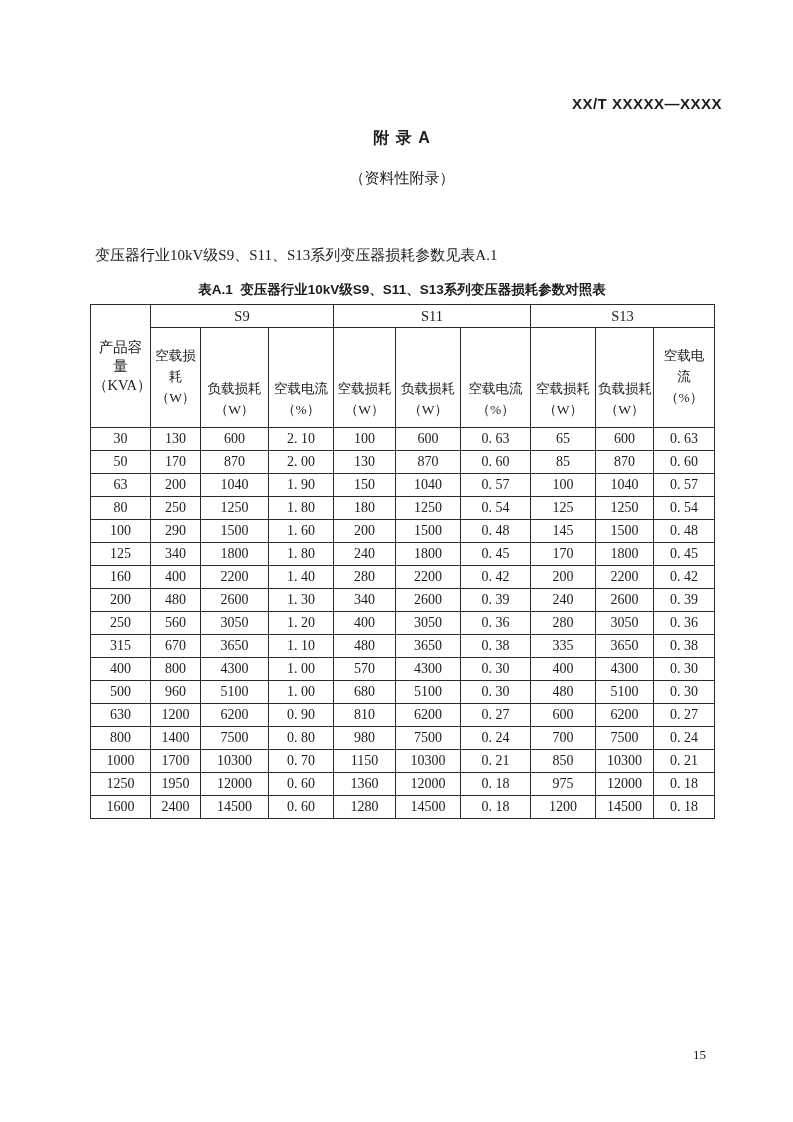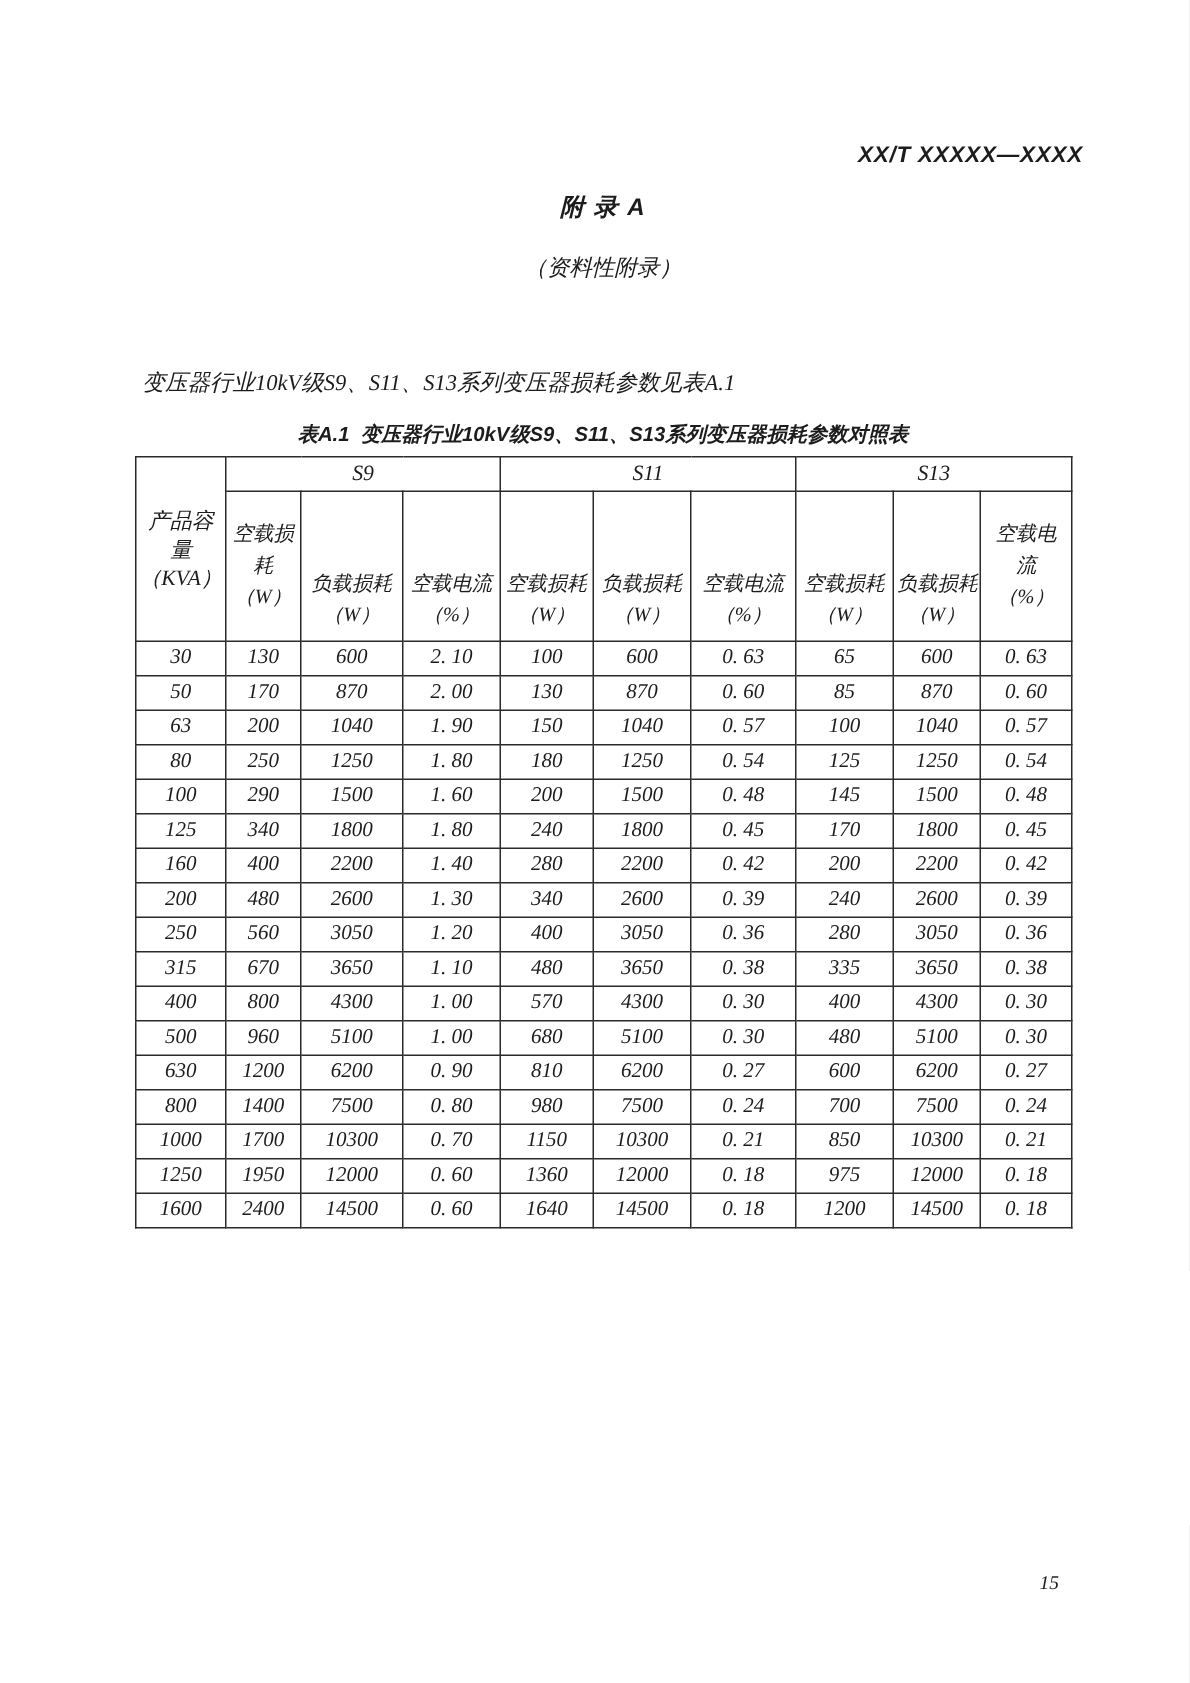--- a/index.html
+++ b/index.html
@@ -4,21 +4,20 @@
 <style>
   html,body { margin:0; padding:0; background:#e8e8e8; }
   .page {
     position:relative;
     width:793px; height:1122px;
     margin:0 auto;
     background:#ffffff;
     font-family:"Liberation Serif","DejaVu Serif",serif;
     color:#1c1c1c;
     overflow:hidden;
-    font-style:italic;
   }
   .abs { position:absolute; }
   .centerband { position:absolute; left:90px; width:624px; text-align:center; }
 
   .doc-code {
     top:95px; right:71px;
     font-family:"Liberation Sans","DejaVu Sans",sans-serif;
     font-weight:bold; font-size:15px; letter-spacing:0.5px;
     white-space:pre;
   }
@@ -329,21 +328,21 @@
           <td>0. 18</td>
           <td>975</td>
           <td>12000</td>
           <td>0. 18</td>
         </tr>
         <tr>
           <td>1600</td>
           <td>2400</td>
           <td>14500</td>
           <td>0. 60</td>
-          <td>1640</td>
+          <td>1280</td>
           <td>14500</td>
           <td>0. 18</td>
           <td>1200</td>
           <td>14500</td>
           <td>0. 18</td>
         </tr>
       </tbody>
   </table>
 
   <div class="abs" style="top:1028px; right:87px; font-size:13px;margin-top:19px;">15</div>

